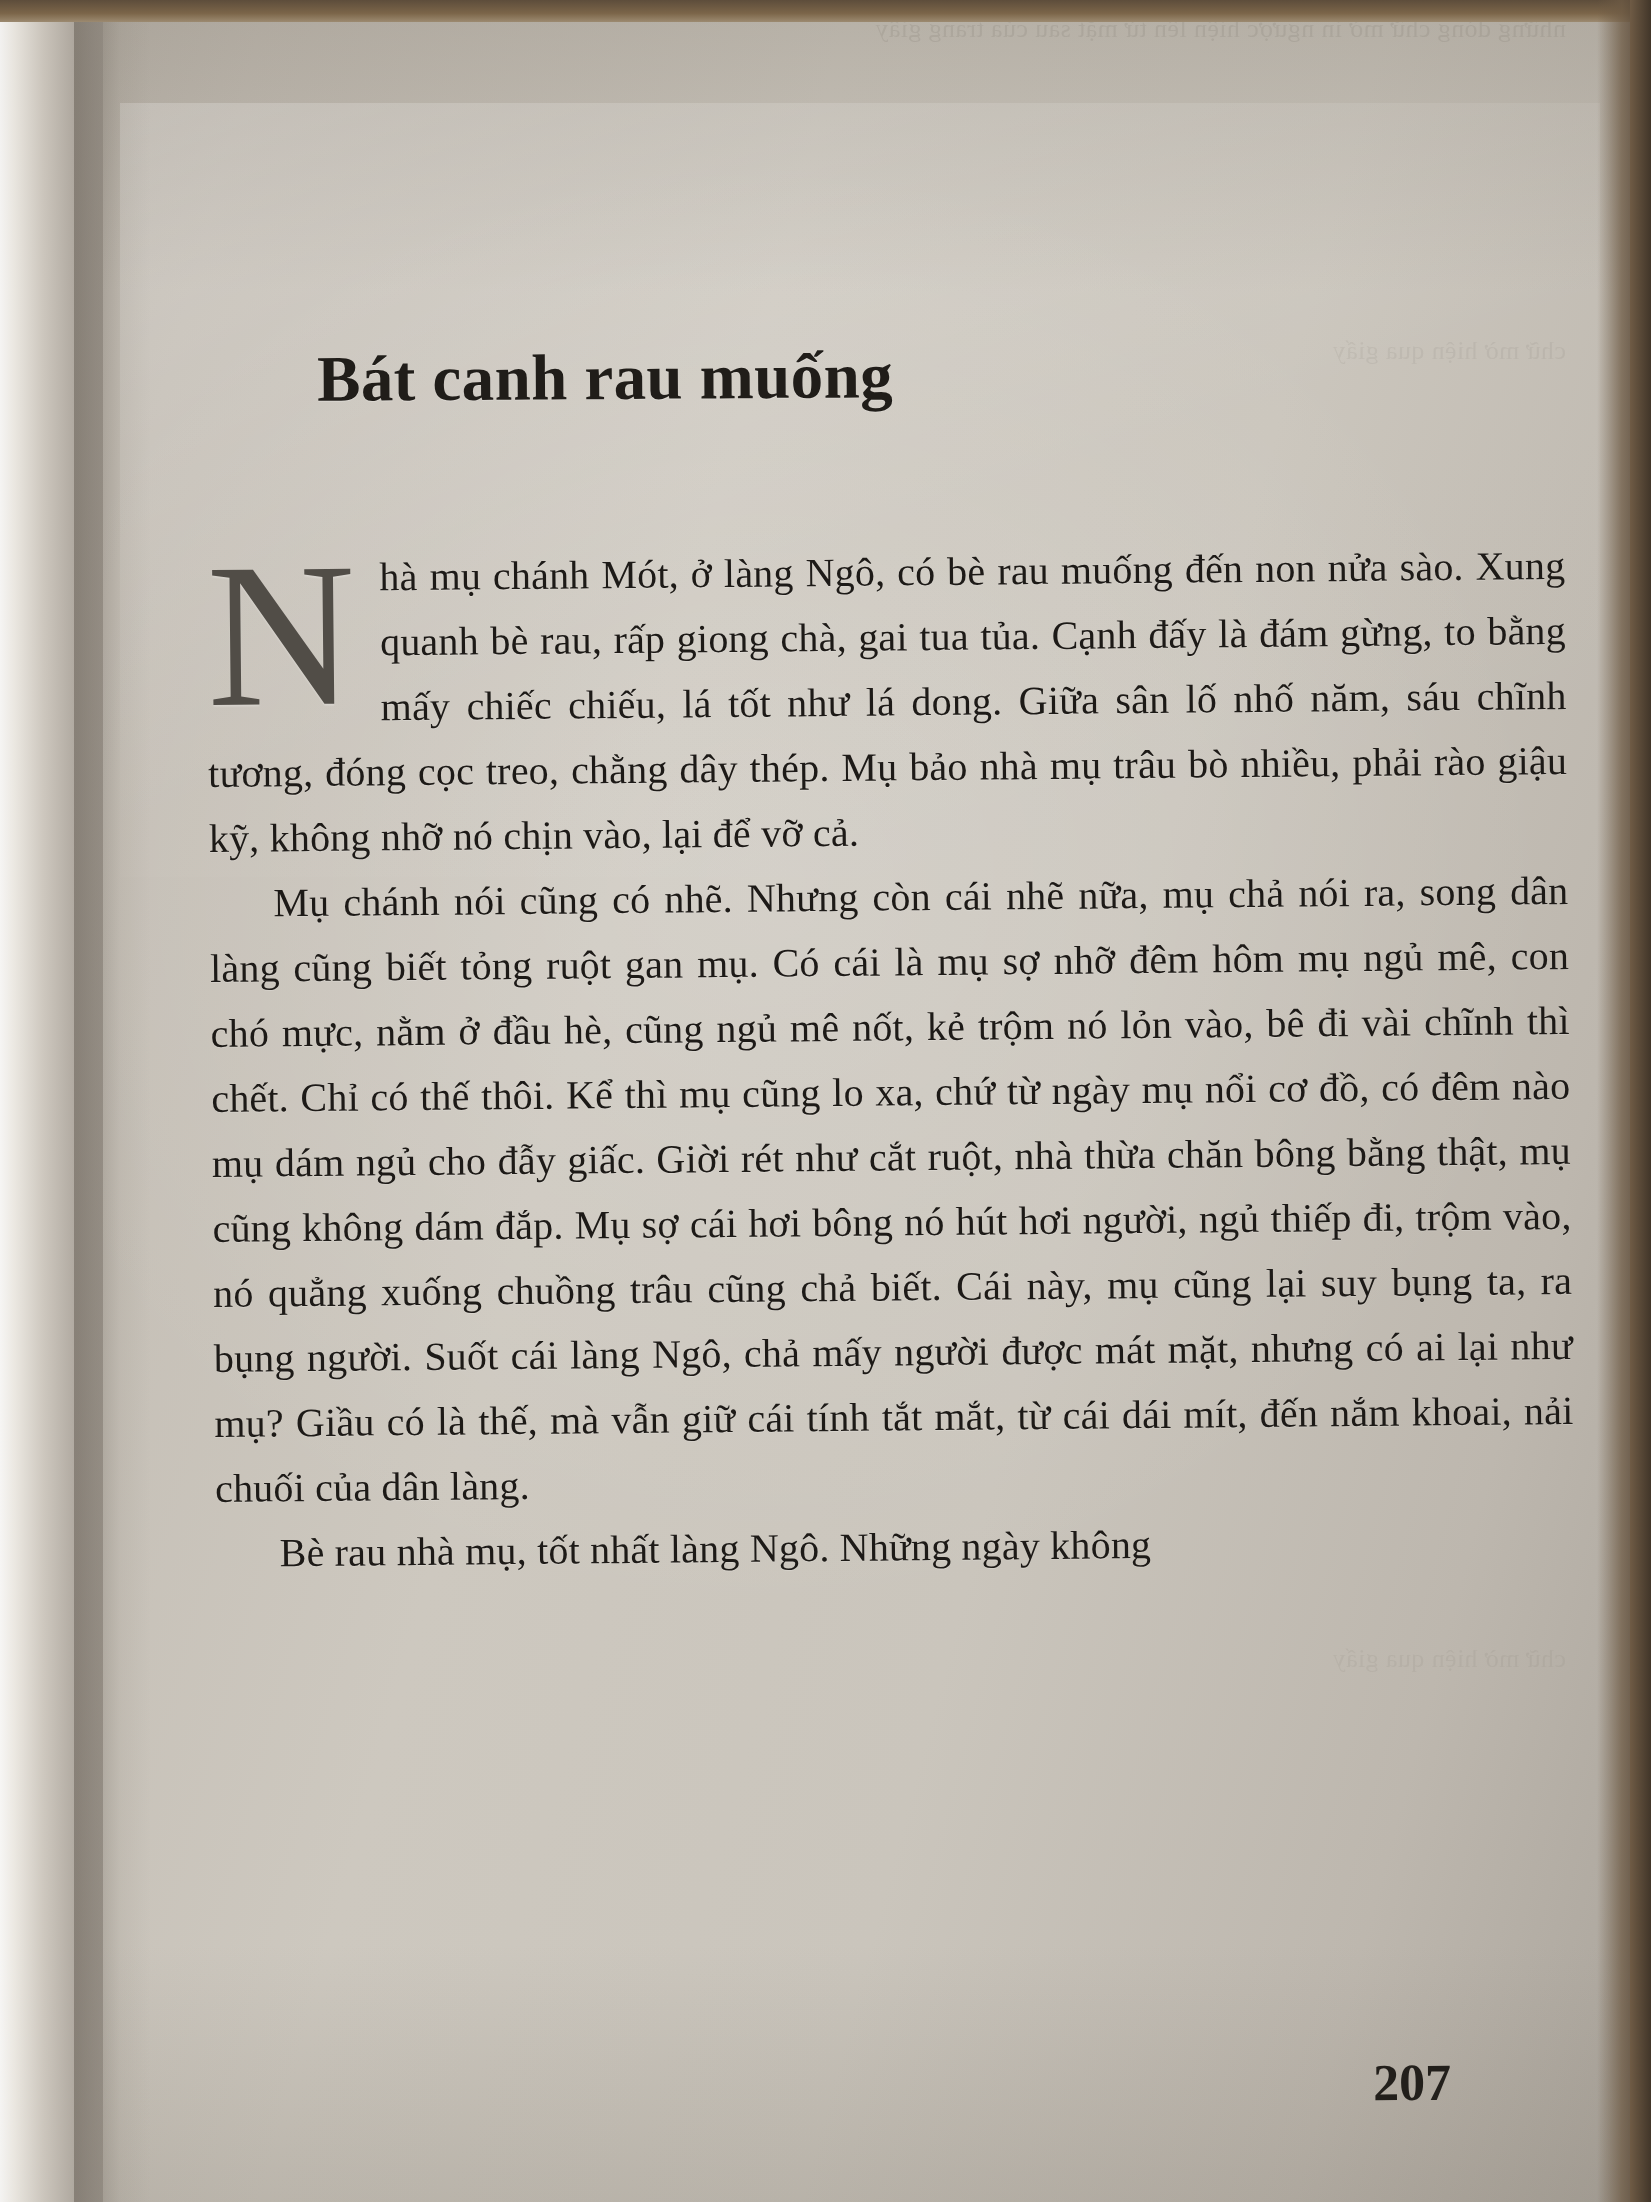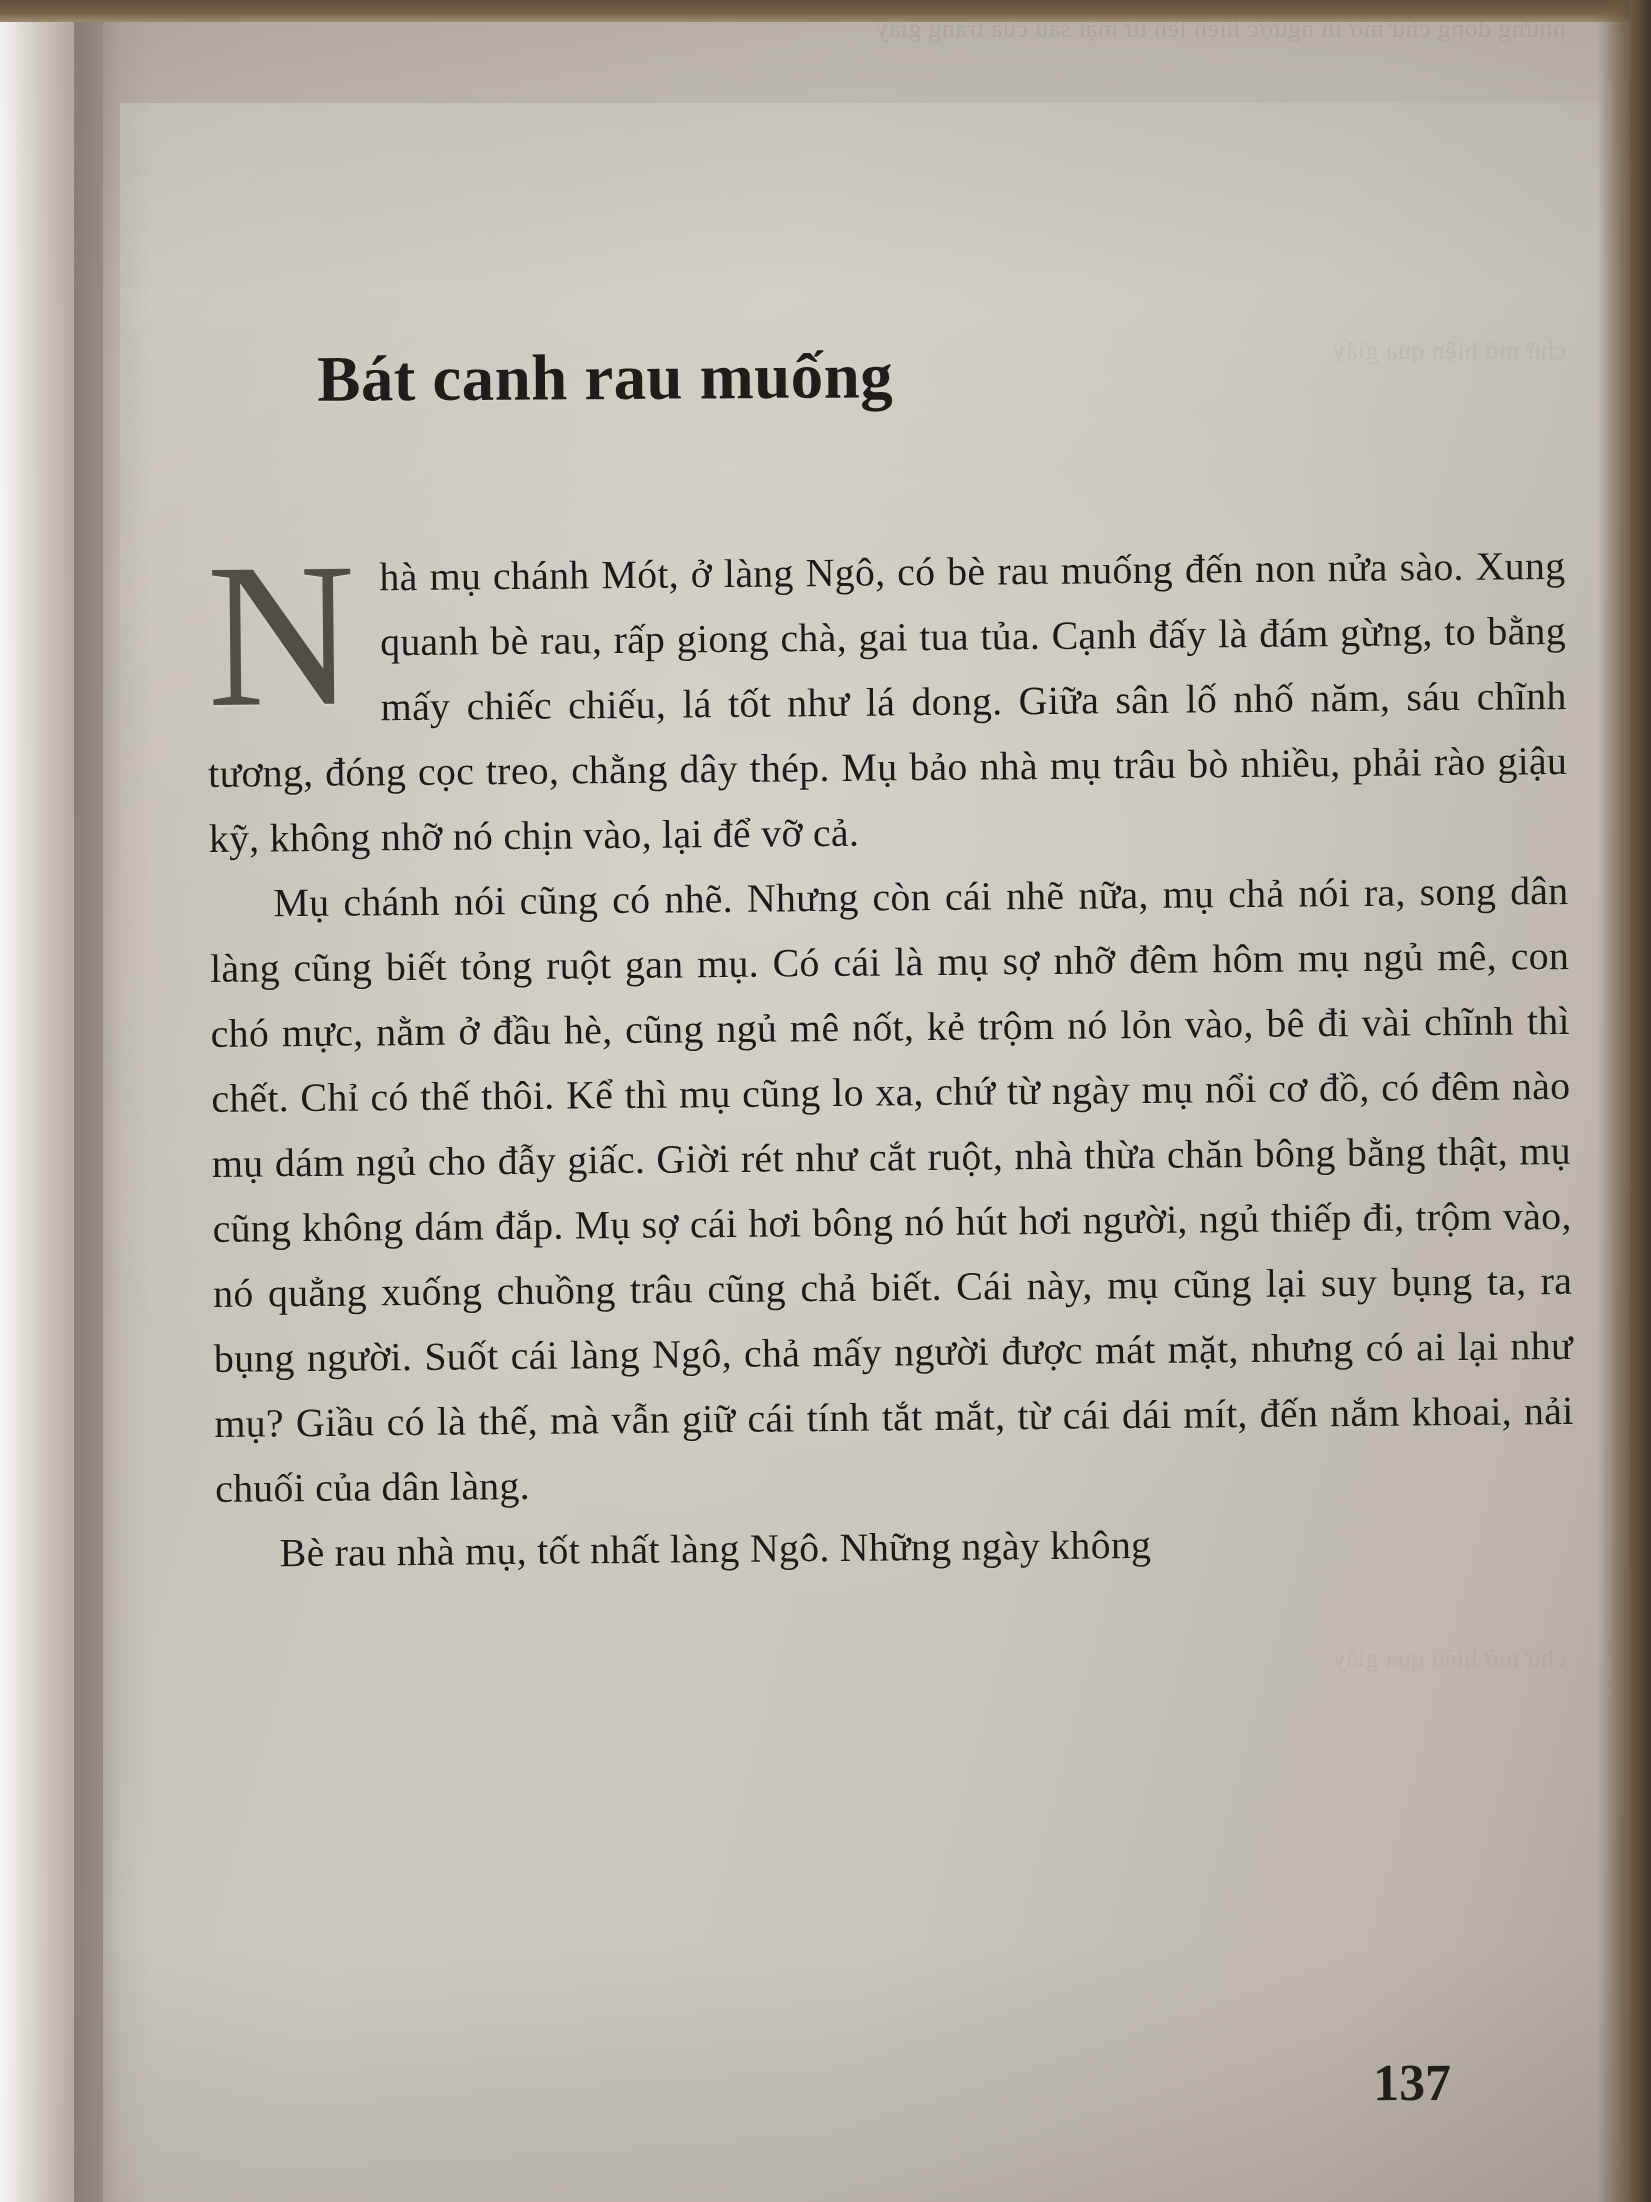--- a/index.html
+++ b/index.html
@@ -186,17 +186,17 @@
 
     <h1 id="chapter-title">Bát canh rau muống</h1>
 
     <div id="body-text">
       <span id="dropcap">N</span>
       <p class="para">hà mụ chánh Mót, ở làng Ngô, có bè rau muống đến non nửa sào. Xung quanh bè rau, rấp giong chà, gai tua tủa. Cạnh đấy là đám gừng, to bằng mấy chiếc chiếu, lá tốt như lá dong. Giữa sân lố nhố năm, sáu chĩnh tương, đóng cọc treo, chằng dây thép. Mụ bảo nhà mụ trâu bò nhiều, phải rào giậu kỹ, không nhỡ nó chịn vào, lại để vỡ cả.</p>
       <p class="para">Mụ chánh nói cũng có nhẽ. Nhưng còn cái nhẽ nữa, mụ chả nói ra, song dân làng cũng biết tỏng ruột gan mụ. Có cái là mụ sợ nhỡ đêm hôm mụ ngủ mê, con chó mực, nằm ở đầu hè, cũng ngủ mê nốt, kẻ trộm nó lỏn vào, bê đi vài chĩnh thì chết. Chỉ có thế thôi. Kể thì mụ cũng lo xa, chứ từ ngày mụ nổi cơ đồ, có đêm nào mụ dám ngủ cho đẫy giấc. Giời rét như cắt ruột, nhà thừa chăn bông bằng thật, mụ cũng không dám đắp. Mụ sợ cái hơi bông nó hút hơi người, ngủ thiếp đi, trộm vào, nó quẳng xuống chuồng trâu cũng chả biết. Cái này, mụ cũng lại suy bụng ta, ra bụng người. Suốt cái làng Ngô, chả mấy người được mát mặt, nhưng có ai lại như mụ? Giầu có là thế, mà vẫn giữ cái tính tắt mắt, từ cái dái mít, đến nắm khoai, nải chuối của dân làng.</p>
       <p class="para">Bè rau nhà mụ, tốt nhất làng Ngô. Những ngày không</p>
     </div>
 
-    <div id="page-number">137</div>
+    <div id="page-number">207</div>
 
   </div>
 </div>
 
 
 </body></html>

